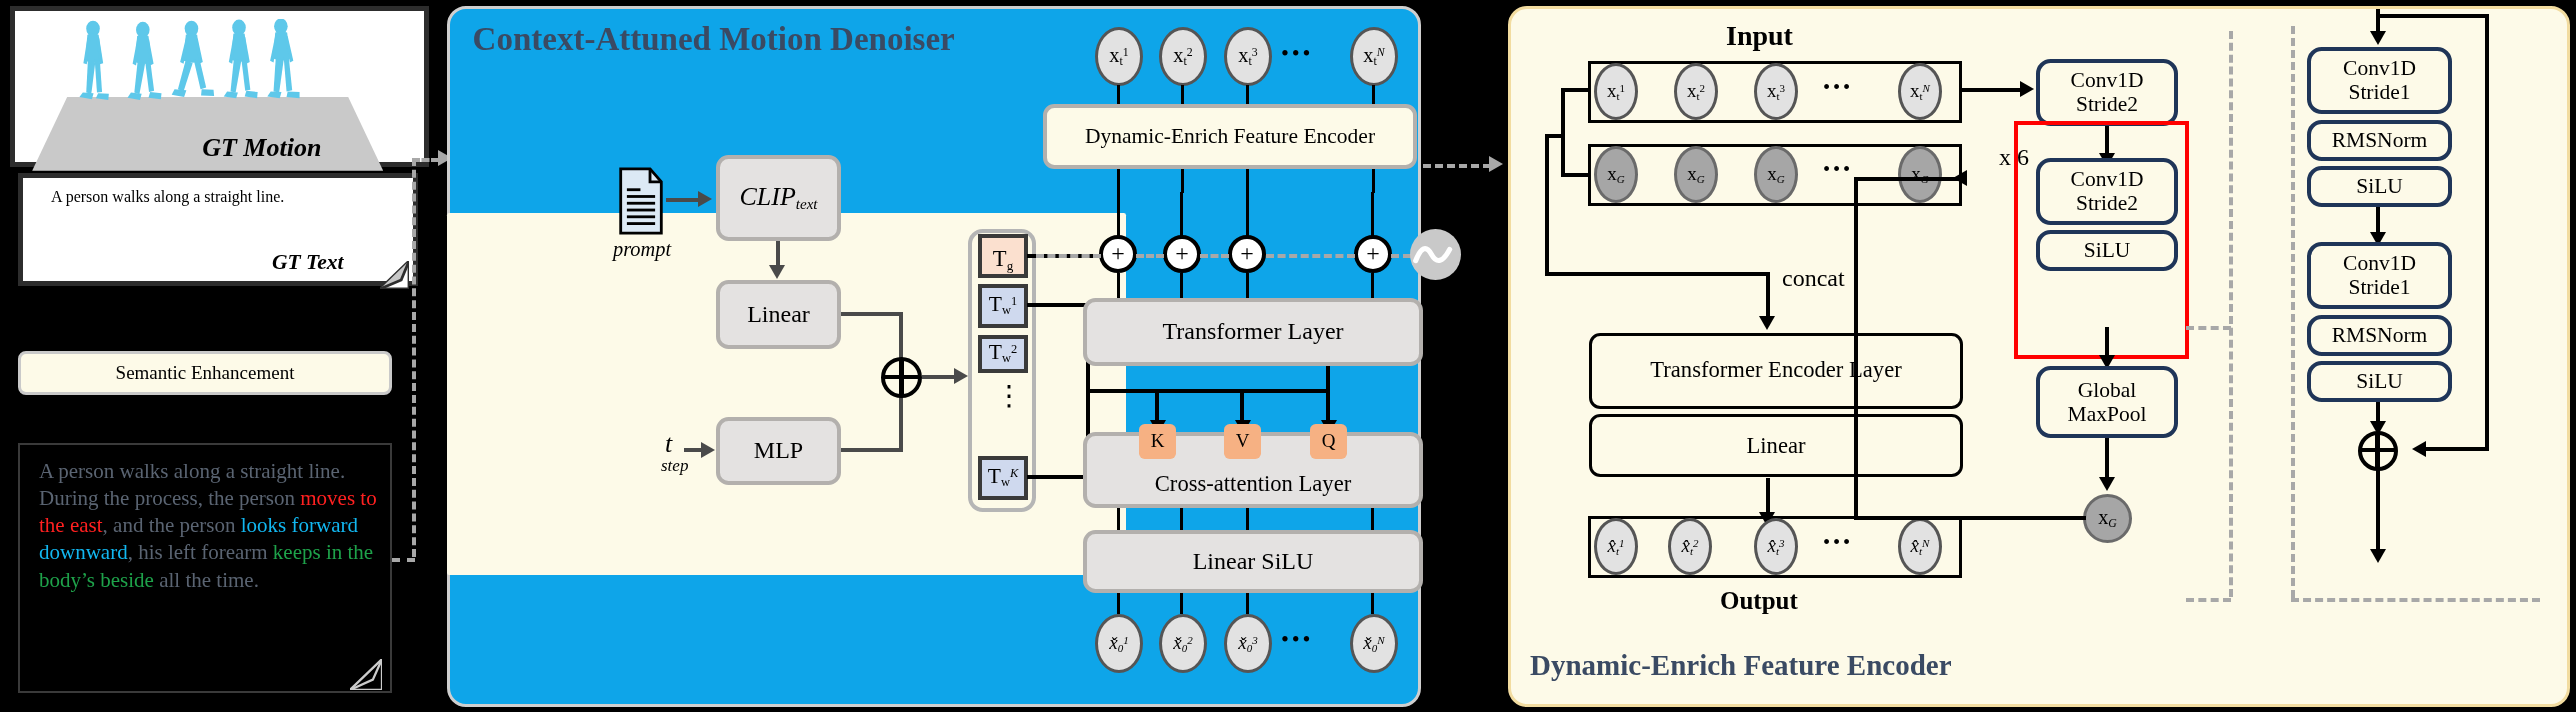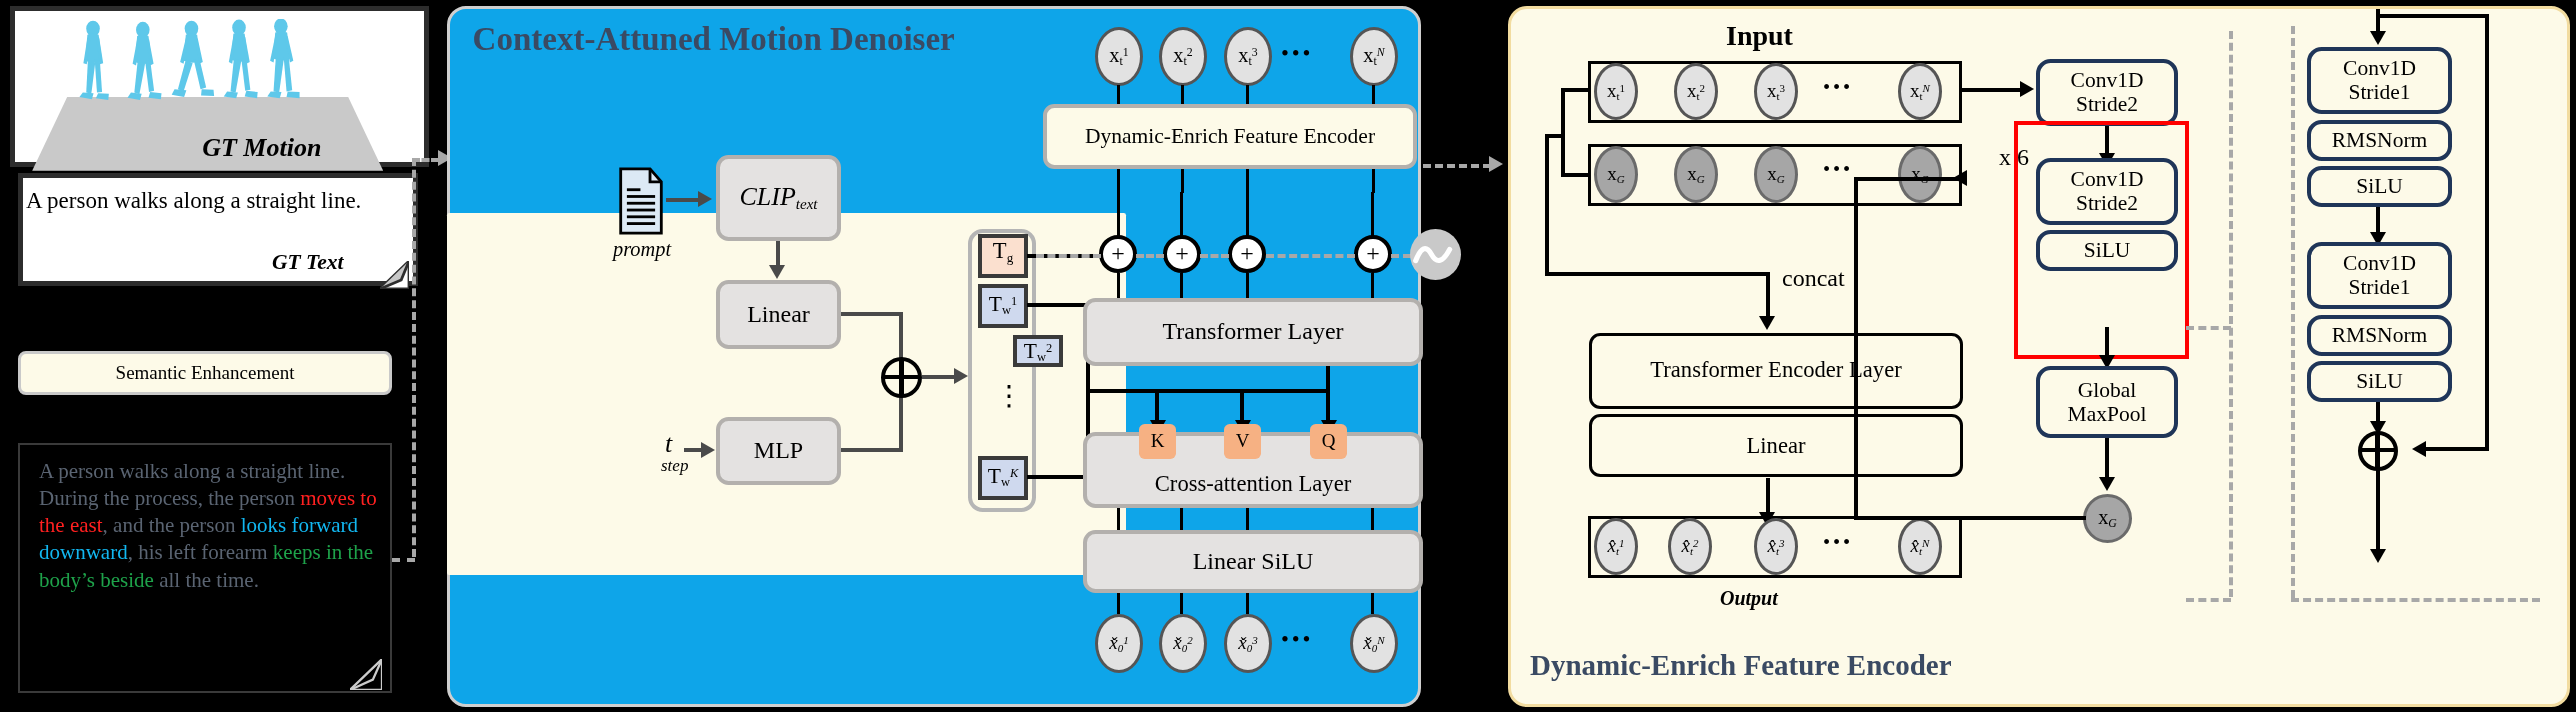--- a/index.html
+++ b/index.html
@@ -142,21 +142,21 @@
             <path d="M42 34 l10 44 l-6 3 l-9 -43 z"></path>
           <path d="M12 132 l-6 9 l22 3 l3 -11 z"></path>
             <path d="M42 132 l-2 10 l23 2 l0 -11 z"></path>
         </g>
       </g>
     </svg>
     <div class="abs" style="left:187px; top:122px; font-size:26px; font-weight:bold; font-style:italic; color:#000;">GT Motion</div>
   </div>
 
   <div class="abs card-w" style="left:18px; top:173px; width:400px; height:113px;">
-    <div class="abs" style="left:3px; top:9px; width:340px; font-size:23px; line-height:1.24; color:#000;">A person walks along a straight line.</div>
+    <div class="abs" style="left:28px; top:9px; width:340px; font-size:16px; line-height:1.24; color:#000;">A person walks along a straight line.</div>
     <div class="abs" style="left:249px; top:72px; font-size:21.5px; font-weight:bold; font-style:italic; color:#000;">GT Text</div>
     <svg class="abs" style="left:357px; top:83px;" width="29" height="28" viewBox="0 0 52 50">
       <polygon points="0,50 52,50 52,0" fill="#fff" stroke="#2d2d2d" stroke-width="5"></polygon>
       <polyline points="0,50 38,34 52,0" fill="#c7c7c7" stroke="#2d2d2d" stroke-width="5"></polyline>
     </svg>
   </div>
 
   <div class="abs" style="left:18px; top:351px; width:374px; height:44px; background:#fdfae8; border:3.4px solid #c9c9c9; border-radius:8px; display:flex; align-items:center; justify-content:center;">
     <span style="font-size:19px; color:#000;">Semantic Enhancement</span>
   </div>
@@ -223,28 +223,28 @@
     <div class="ln grey abs" style="left:449px; top:303px; width:4px; height:140px;"></div>
 
     <div class="abs" style="left:431px; top:348px; width:41px; height:41px; border:4.5px solid #000; border-radius:50%; background:transparent;"></div>
     <div class="ln abs" style="left:434px; top:366px; width:36px; height:4.5px;"></div>
     <div class="ln abs" style="left:449px; top:350px; width:4.5px; height:36px;"></div>
     <div class="ln grey abs" style="left:472px; top:366px; width:34px; height:4px;"></div>
     <div class="tri-r g" style="left:504px; top:359px;"></div>
 
     <div class="abs" style="left:518px; top:220px; width:68px; height:283px; border:4px solid #b5b5b5; border-radius:14.7px;"></div>
 
-    <div class="abs" style="left:528px; top:225px; width:50px; height:44px; background:#fbe0cf; border:4px solid #3a3a3a; display:flex; align-items:flex-start; justify-content:center;">
+    <div class="abs" style="left:528px; top:225px; width:50px; height:44px; background:#fbe0cf; border:4px solid #3a3a3a; display:flex; align-items:flex-end; justify-content:center;">
       <span class="tok" style="font-size:22.6px;"><span>T</span><sub>g</sub></span>
     </div>
 
     <div class="abs" style="left:528px; top:275px; width:50px; height:44px; background:#cfd9ee; border:4px solid #3a3a3a; display:flex; align-items:center; justify-content:center;">
       <span class="tok" style="font-size:21.5px;"><span>T</span><sub>w</sub><sup>1</sup></span>
     </div>
-    <div class="abs" style="left:528px; top:326px; width:50px; height:32px; background:#cfd9ee; border:4px solid #3a3a3a; display:flex; align-items:flex-start; justify-content:center;margin-left:35px;">
+    <div class="abs" style="left:528px; top:326px; width:50px; height:38px; background:#cfd9ee; border:4px solid #3a3a3a; display:flex; align-items:center; justify-content:center;">
       <span class="tok" style="font-size:21.5px;"><span>T</span><sub>w</sub><sup>2</sup></span>
     </div>
     <div class="abs" style="left:545px; top:376px; width:17px; font-size:28px; color:#000; text-align:center; line-height:0.8;">⋮</div>
     <div class="abs" style="left:528px; top:447px; width:50px; height:44px; background:#cfd9ee; border:4px solid #3a3a3a; display:flex; align-items:center; justify-content:center;">
       <span class="tok" style="font-size:21.5px;"><span>T</span><sub>w</sub><sup class="ital">K</sup></span>
     </div>
 
     <div class="ln abs" style="left:577px; top:245px; width:68px; height:4px;"></div>
 
     <div class="ln abs" style="left:577px; top:294px; width:62px; height:4px;"></div>
@@ -436,21 +436,21 @@
       <span class="tok ital"><span>x̂</span><sub>t</sub><sup>2</sup></span>
     </div>
     <div class="abs ell" style="left:243px; top:509px; width:44px; height:57px; font-size:19px;">
       <span class="tok ital"><span>x̂</span><sub>t</sub><sup>3</sup></span>
     </div>
     <div class="abs" style="left:312px; top:522px; font-size:20.4px; color:#000; letter-spacing:2.8px;">•••</div>
     <div class="abs ell" style="left:387px; top:509px; width:44px; height:57px; font-size:19px;">
       <span class="tok ital"><span>x̂</span><sub>t</sub><sup class="ital">N</sup></span>
     </div>
 
-    <div class="abs" style="left:209px; top:578px; font-size:20px; font-weight:bold; color:#000;font-style:italic;">Output</div>
+    <div class="abs" style="left:209px; top:578px; font-size:25px; font-weight:bold; color:#000;">Output</div>
 
     <div class="abs panelTitle" style="left:19px; top:640px; font-size:29px;">Dynamic-Enrich Feature Encoder</div>
 
     <div class="ln abs" style="left:451px; top:79px; width:66px; height:4px;"></div>
     <div class="tri-r" style="left:509px; top:72px;"></div>
 
     <div class="abs navybox" style="left:525px; top:50px; width:142px; height:67px; font-size:21.5px;">
       <span style="max-width:113px;">Conv1D Stride2</span>
     </div>
     <div class="ln abs" style="left:594px; top:117px; width:4px; height:33px;"></div>

